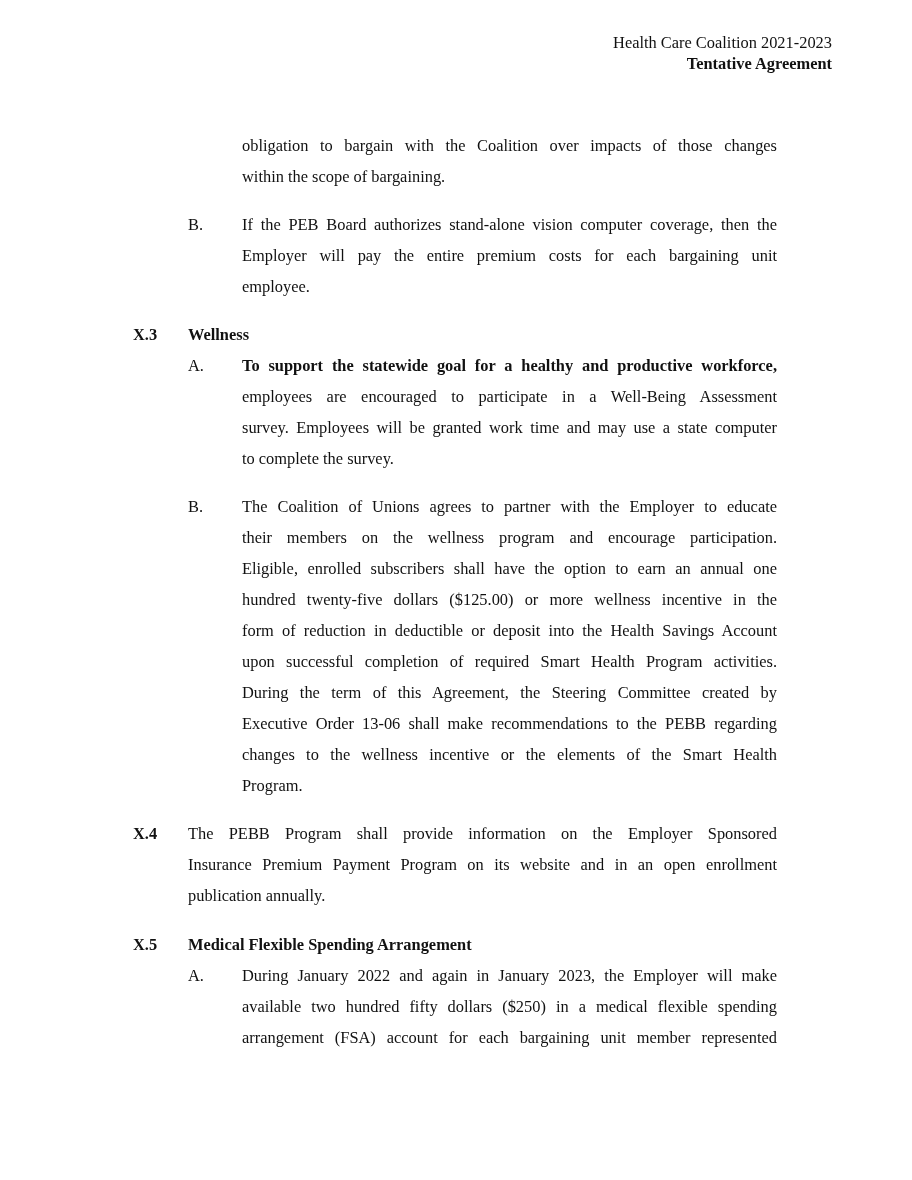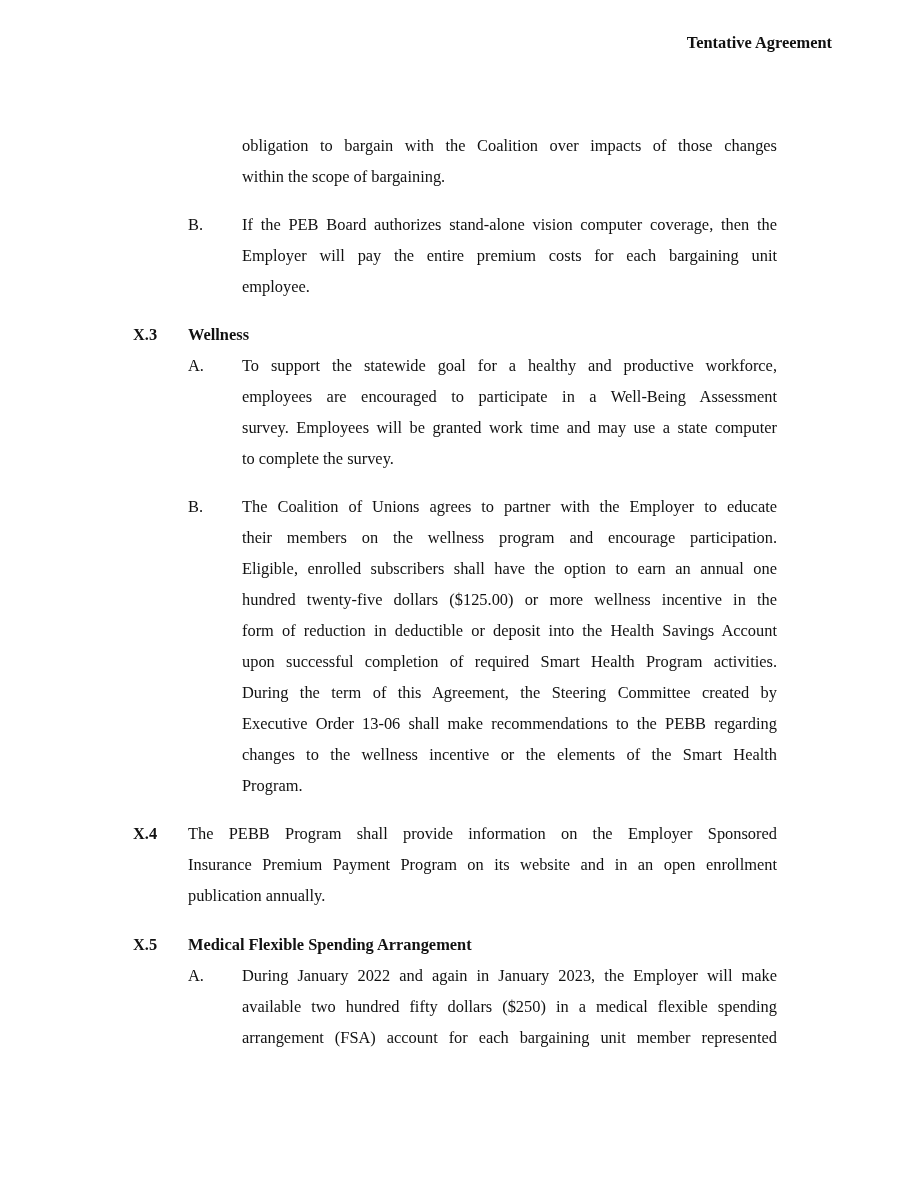--- a/index.html
+++ b/index.html
@@ -12,20 +12,21 @@
   .lbl { position: absolute; }
   .num { position: absolute; left: 133px; font-weight: bold; }
   .ttl { position: absolute; left: 188px; font-weight: bold; }
   .x4 { position: absolute; left: 188px; width: 589px; text-align: justify; text-align-last: justify; white-space: nowrap; }
   .x4.last { text-align-last: left; }
 </style>
 </head>
 <body>
 
 <div class="header">
+  <div>Health Care Coalition 2021-2023</div>
   <div><b>Tentative Agreement</b></div>
 </div>
 
 <div>
   <div class="just" style="top: 136px; white-space: nowrap;">obligation to bargain with the Coalition over impacts of those changes</div>
   <div class="just last" style="top:167px">within the scope of bargaining.</div>
 </div>
 
 <div>
   <div class="lbl" style="left:188px; top:215px">B.</div>
@@ -33,21 +34,21 @@
   <div class="just" style="top: 246px; white-space: nowrap;">Employer will pay the entire premium costs for each bargaining unit</div>
   <div class="just last" style="top:277px">employee.</div>
 </div>
 
 <div>
   <div class="num" style="top:325px">X.3</div>
   <div class="ttl" style="top:325px">Wellness</div>
 
   <div>
     <div class="lbl" style="left:188px; top:356px">A.</div>
-    <div class="just" style="top: 356px; white-space: nowrap;">To support the statewide goal for a healthy and productive workforce,</div>
+    <div class="just" style="top: 356px; white-space: nowrap; font-weight: bold;">To support the statewide goal for a healthy and productive workforce,</div>
     <div class="just" style="top: 387px; white-space: nowrap;">employees are encouraged to participate in a Well-Being Assessment</div>
     <div class="just" style="top: 418px; white-space: nowrap;">survey. Employees will be granted work time and may use a state computer</div>
     <div class="just last" style="top:449px">to complete the survey.</div>
   </div>
 
   <div>
     <div class="lbl" style="left:188px; top:497px">B.</div>
     <div class="just" style="top: 497px; white-space: nowrap;">The Coalition of Unions agrees to partner with the Employer to educate</div>
     <div class="just" style="top: 528px; white-space: nowrap;">their members on the wellness program and encourage participation.</div>
     <div class="just" style="top: 559px; white-space: nowrap;">Eligible, enrolled subscribers shall have the option to earn an annual one</div>

